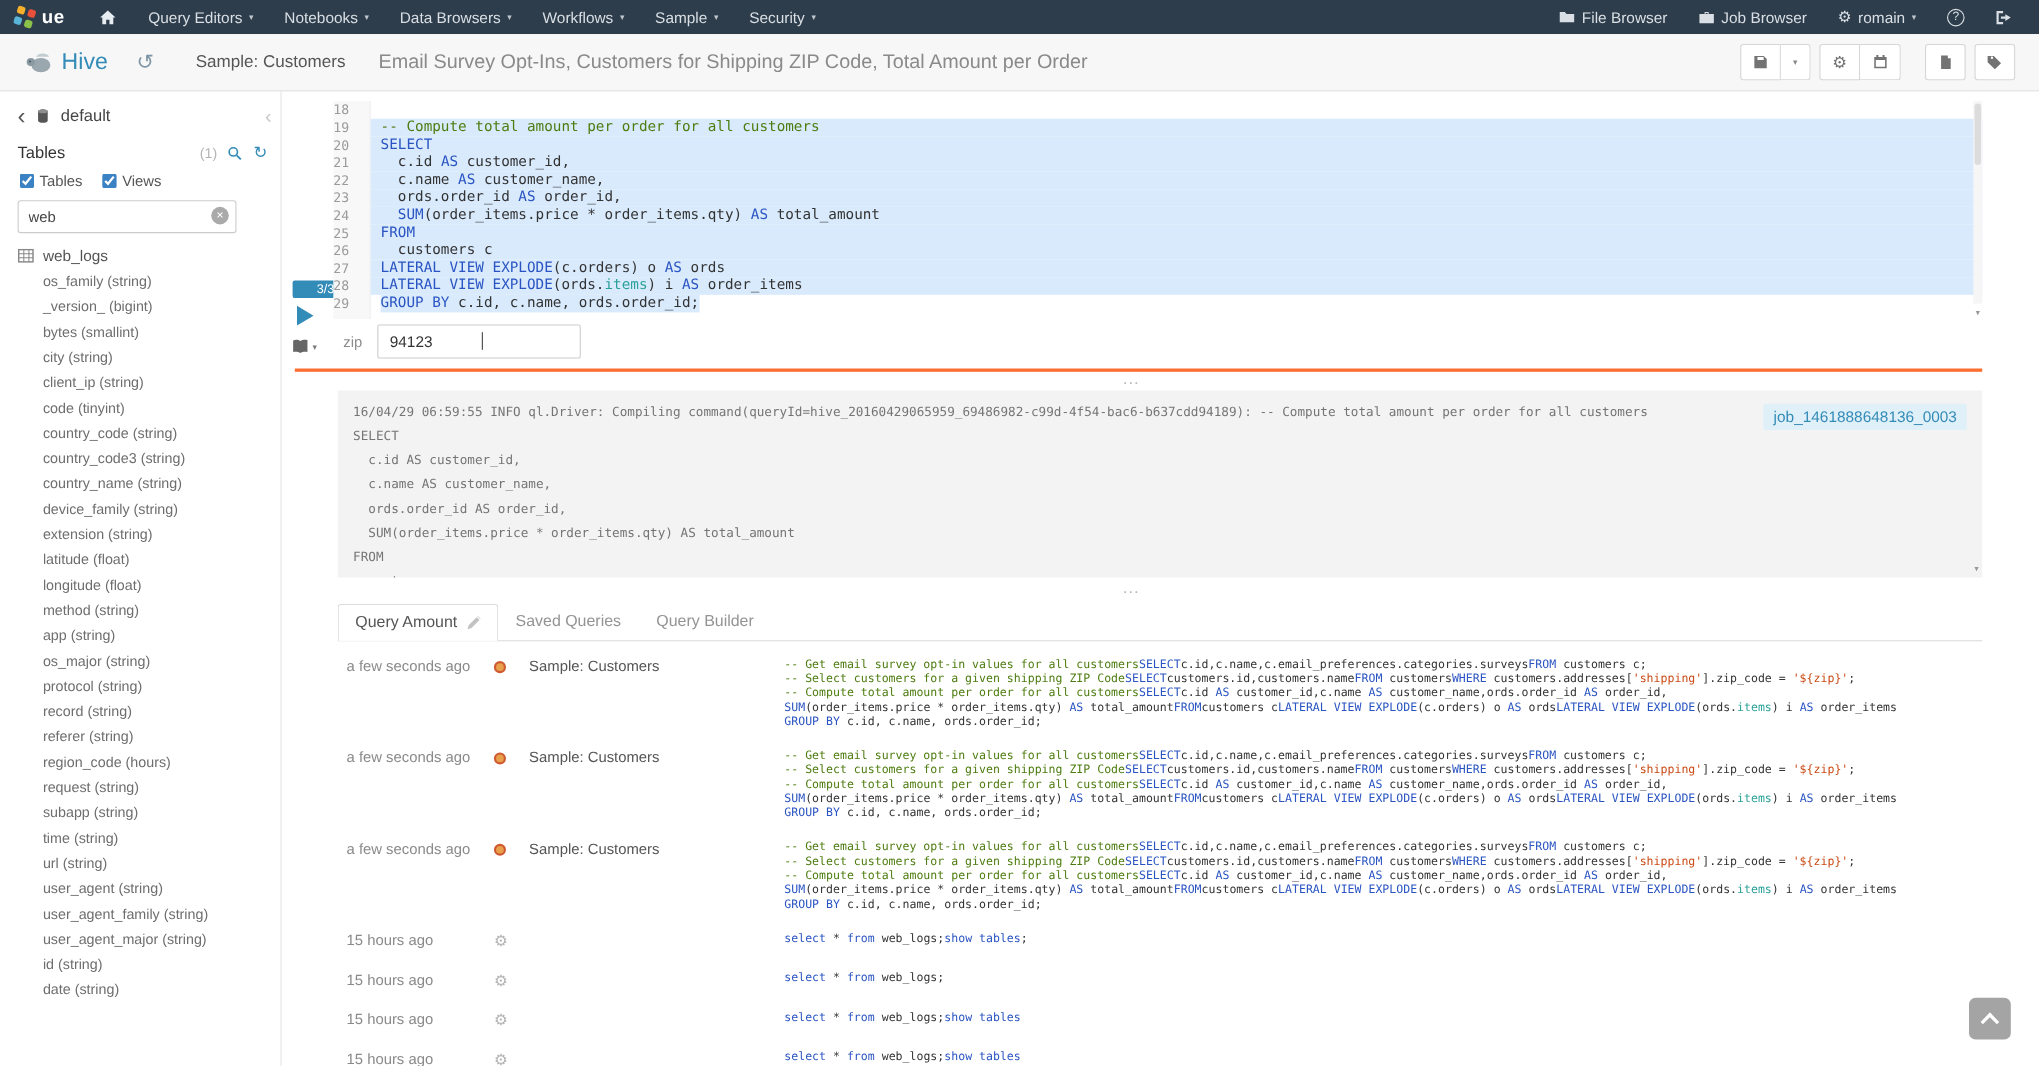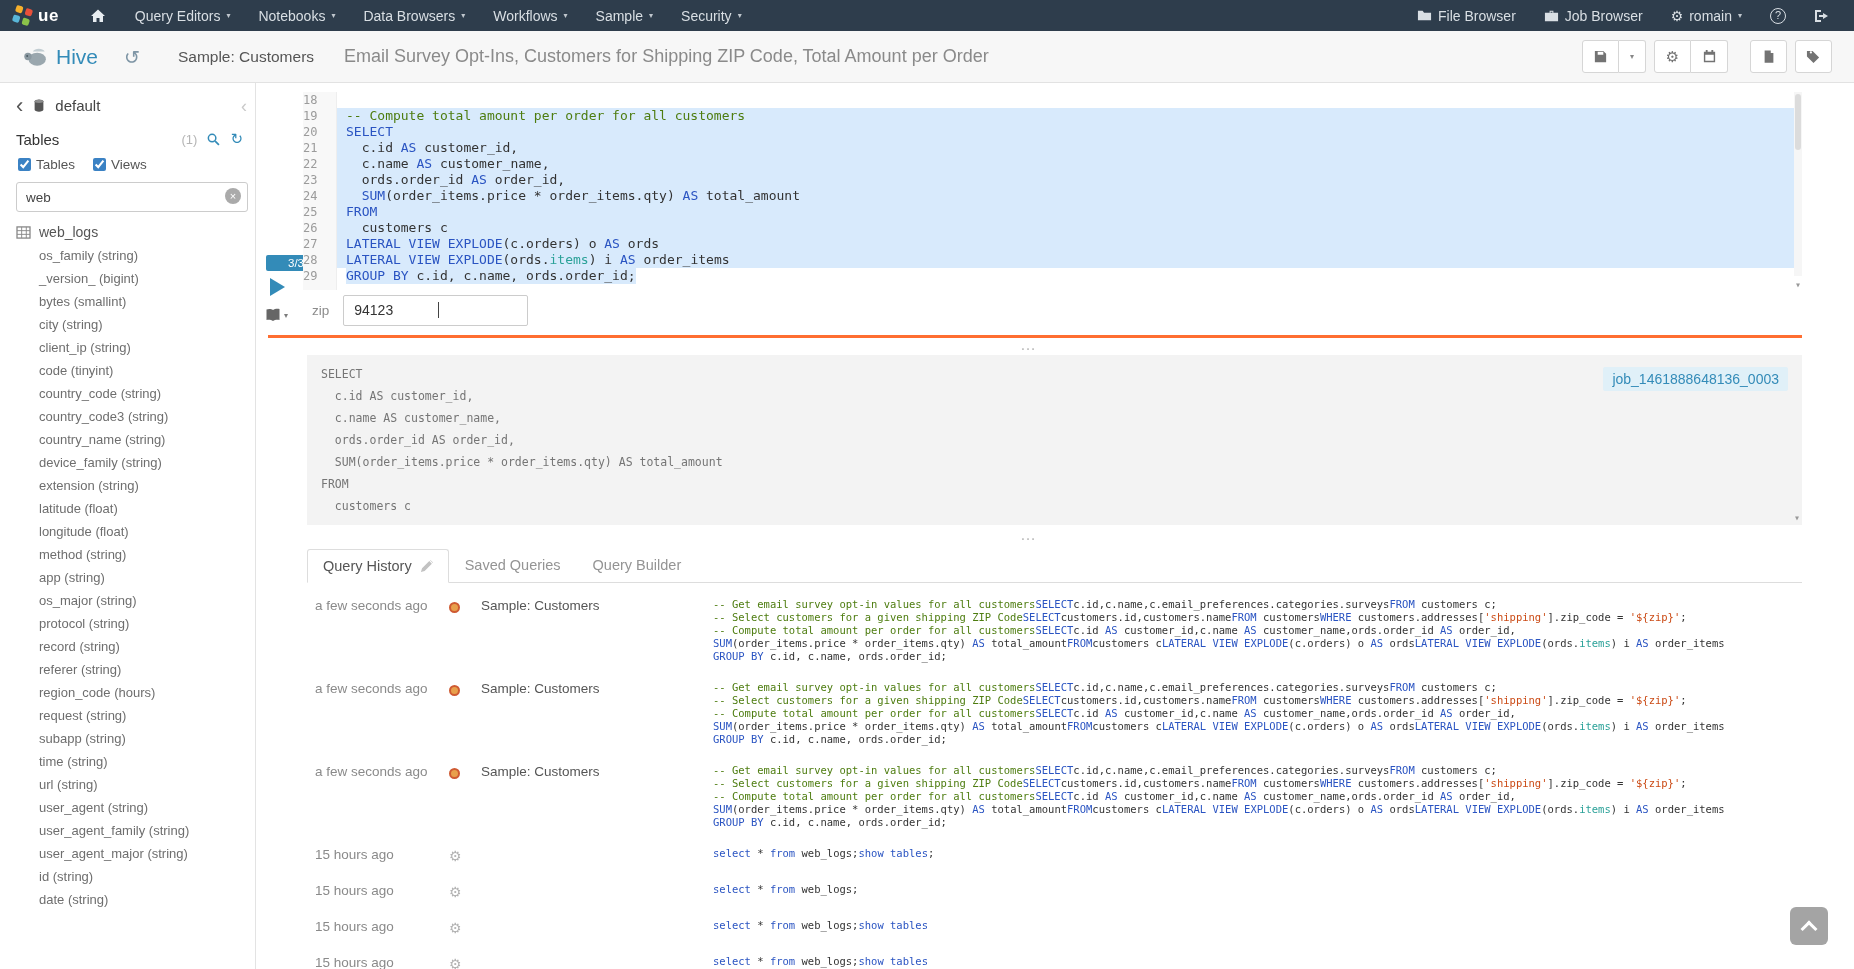--- a/index.html
+++ b/index.html
@@ -54,21 +54,21 @@
   .backchev { font-size:22px; color:#555; line-height:16px; cursor:pointer; }
   .collapsechev { margin-left:auto; color:#c9c9c9; font-size:18px; line-height:14px; cursor:pointer; }
   .tables-row { display:flex; align-items:center; font-size:15px; color:#333;
                 margin:0 12px 9px 0; gap:9px; }
   .tcount { margin-left:auto; color:#b5b5b5; font-size:13px; }
   .s-ic { color:#338bb8; cursor:pointer; display:flex; }
   .refresh-ch { color:#338bb8; font-size:15px; cursor:pointer; }
   .filters { display:flex; gap:18px; margin:0 0 10px 2px; font-size:13.5px; color:#555; }
   .filters label { display:flex; align-items:center; gap:5px; cursor:pointer; }
   .filters input { accent-color:#3b82c4; }
-  .searchwrap { position:relative; width:232px; margin-bottom:12px; }
+  .searchwrap { position:relative; width:199px; margin-bottom:12px; }
   .searchwrap input { width:100%; height:30px; border:1px solid #ccc; border-radius:3px;
                       padding:0 26px 0 9px; font-size:13.5px; color:#444; outline:none; }
   .clear-x { position:absolute; right:7px; top:6px; width:16px; height:16px; background:#aaa;
              color:#fff; border-radius:50%; font-size:11px; line-height:16px; text-align:center; cursor:pointer; }
   .table-row { display:flex; align-items:center; gap:8px; font-size:14px; color:#555;
                margin:2px 0 4px 0; cursor:pointer; }
   .cols { }
   .col-item { height:23px; line-height:23px; font-size:13px; color:#6e6e6e;
               padding-left:23px; white-space:nowrap; cursor:pointer; }
 
@@ -391,37 +391,38 @@
         <span>94123</span>
         <span class="vcaret"></span>
       </div>
     </div>
 
     <div class="progress"></div>
     <div class="handle h1"></div>
 
     <div class="logpanel">
       <div>
+          <div class="log-line">16/04/29 06:59:55 INFO ql.Driver: Compiling command(queryId=hive_20160429065959_69486982-c99d-4f54-bac6-b637cdd94189): -- Compute total amount per order for all customers</div>
           <div class="log-line">SELECT</div>
           <div class="log-line">  c.id AS customer_id,</div>
           <div class="log-line">  c.name AS customer_name,</div>
           <div class="log-line">  ords.order_id AS order_id,</div>
           <div class="log-line">  SUM(order_items.price * order_items.qty) AS total_amount</div>
           <div class="log-line">FROM</div>
           <div class="log-line">  customers c</div>
         </div>
       <a class="joblink">job_1461888648136_0003</a>
       <span class="sdown2">▾</span>
     </div>
 
     <div class="handle h2"></div>
 
     <div class="tabsbar">
       <div class="tab active">
-        <span>Query History</span>
+        <span>Query Amount</span>
         <svg viewBox="0 0 14 14" width="13" height="13">
             <path fill="#c2c2c2" d="M1 13l1.2-4L10 1.2 12.8 4 5 11.8zM10.8 0.4l2.8 2.8 0.4-0.4-2.8-2.8z"></path>
           </svg>
       </div>
       <div class="tab">Saved Queries</div>
       <div class="tab">Query Builder</div>
     </div>
 
     <div class="hlist">
         <div class="hrow">

